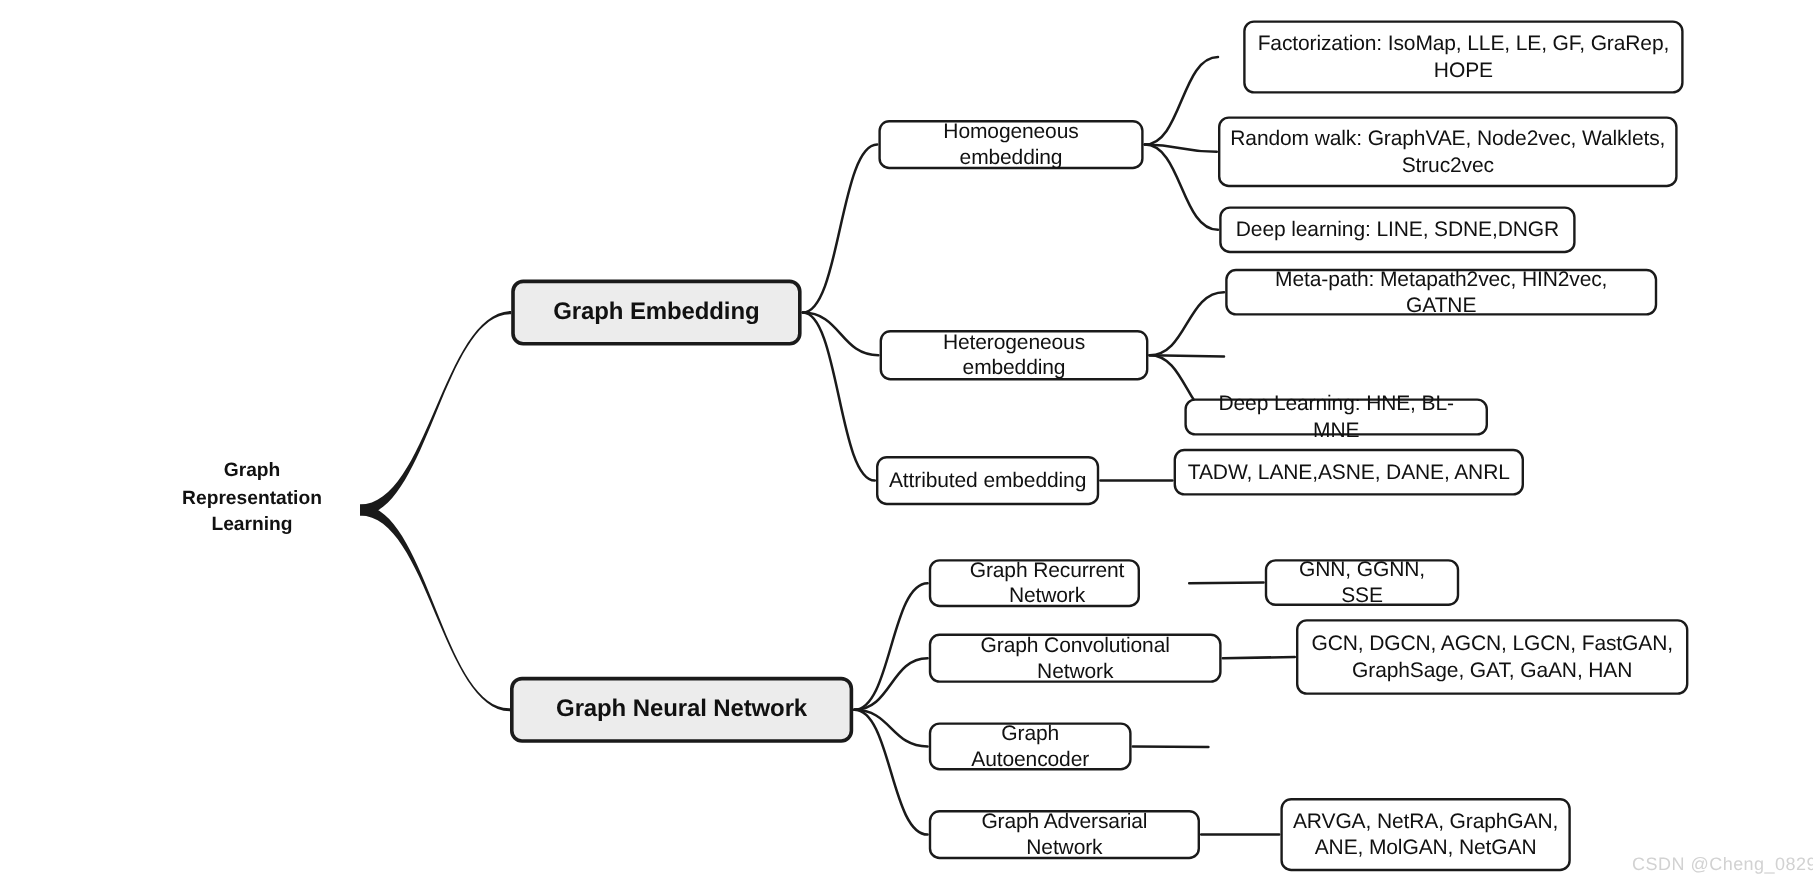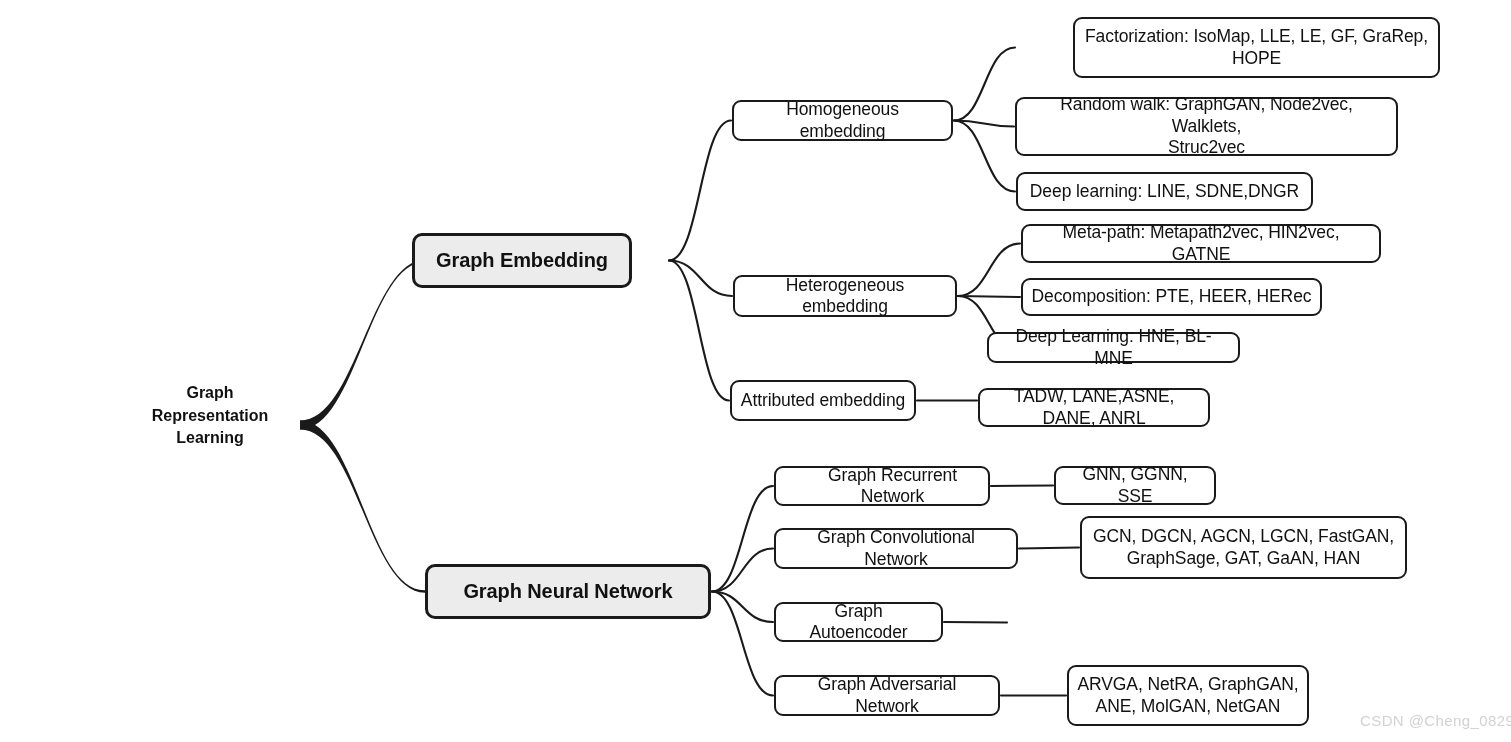--- a/index.html
+++ b/index.html
@@ -90,35 +90,34 @@
       <path d="M 712 591.5 C 742.5 591.5, 742.5 695.5, 773 695.5" fill="none" stroke="#1a1a1a" stroke-width="2.1" stroke-linecap="round"></path>
       <path d="M 1001 695.5 L 1066 695.5" fill="none" stroke="#1a1a1a" stroke-width="2.1" stroke-linecap="round"></path>
     </svg>
 
   <div class="root-label" style="left: 100px; top: 382px; width: 220px;">Graph
 Representation
 Learning</div>
 
   <div class="watermark" style="left: 1344px; top: 712px;">CSDN @Cheng_0829</div>
 
-<div class="node branch" style="left: 412px; top: 233px; width: 220px; height: 55px;">Graph Embedding</div>
+<div class="node branch" style="left: 426px; top: 233px; width: 242px; height: 55px;">Graph Embedding</div>
     <div class="node" style="left: 732px; top: 100px; width: 221px; height: 41px;">Homogeneous embedding</div>
-    <div class="node" style="left: 1073px; top: 17px; width: 367px; height: 61px;">Factorization: IsoMap, LLE, LE, GF, GraRep,
+    <div class="node" style="left: 1036px; top: 17px; width: 367px; height: 61px;">Factorization: IsoMap, LLE, LE, GF, GraRep,
 HOPE</div>
-    <div class="node" style="left: 1015px; top: 97px; width: 383px; height: 59px;">Random walk: GraphGAN, Node2vec, Walklets,
+    <div class="node" style="left: 1015px; top: 97px; width: 383px; height: 59px;">Random walk: GraphVAE, Node2vec, Walklets,
 Struc2vec</div>
     <div class="node" style="left: 1016px; top: 172px; width: 297px; height: 39px;">Deep learning: LINE, SDNE,DNGR</div>
     <div class="node" style="left: 733px; top: 275px; width: 224px; height: 42px;">Heterogeneous embedding</div>
     <div class="node" style="left: 1021px; top: 224px; width: 360px; height: 39px;">Meta-path: Metapath2vec, HIN2vec, GATNE</div>
-    <div class="node" style="left: 1021px; top: 278px; width: 301px; height: 38px;">Decomposition: PTE, HEER, HERec</div>
     <div class="node" style="left: 987px; top: 332px; width: 253px; height: 31px;">Deep Learning: HNE, BL-MNE</div>
     <div class="node" style="left: 730px; top: 380px; width: 186px; height: 41px;">Attributed embedding</div>
-    <div class="node" style="left: 978px; top: 388px; width: 232px; height: 39px;">TADW, LANE,ASNE, DANE, ANRL</div>
+    <div class="node" style="left: 978px; top: 374px; width: 292px; height: 39px;">TADW, LANE,ASNE, DANE, ANRL</div>
     <div class="node branch" style="left: 425px; top: 564px; width: 286px; height: 55px;">Graph Neural Network</div>
-    <div class="node" style="left: 774px; top: 466px; width: 216px; height: 40px; padding-left: 29px;">Graph Recurrent Network</div>
+    <div class="node" style="left: 774px; top: 466px; width: 176px; height: 40px; padding-left: 29px;">Graph Recurrent Network</div>
     <div class="node" style="left: 1054px; top: 466px; width: 162px; height: 39px;">GNN, GGNN, SSE</div>
     <div class="node" style="left: 774px; top: 528px; width: 244px; height: 41px;">Graph Convolutional Network</div>
     <div class="node" style="left: 1080px; top: 516px; width: 327px; height: 63px;">GCN, DGCN, AGCN, LGCN, FastGAN,
 GraphSage, GAT, GaAN, HAN</div>
     <div class="node" style="left: 774px; top: 602px; width: 169px; height: 40px;">Graph Autoencoder</div>
     <div class="node" style="left: 774px; top: 675px; width: 226px; height: 41px;">Graph Adversarial Network</div>
     <div class="node" style="left: 1067px; top: 665px; width: 242px; height: 61px;">ARVGA, NetRA, GraphGAN,
 ANE, MolGAN, NetGAN</div>
   </div>
 

